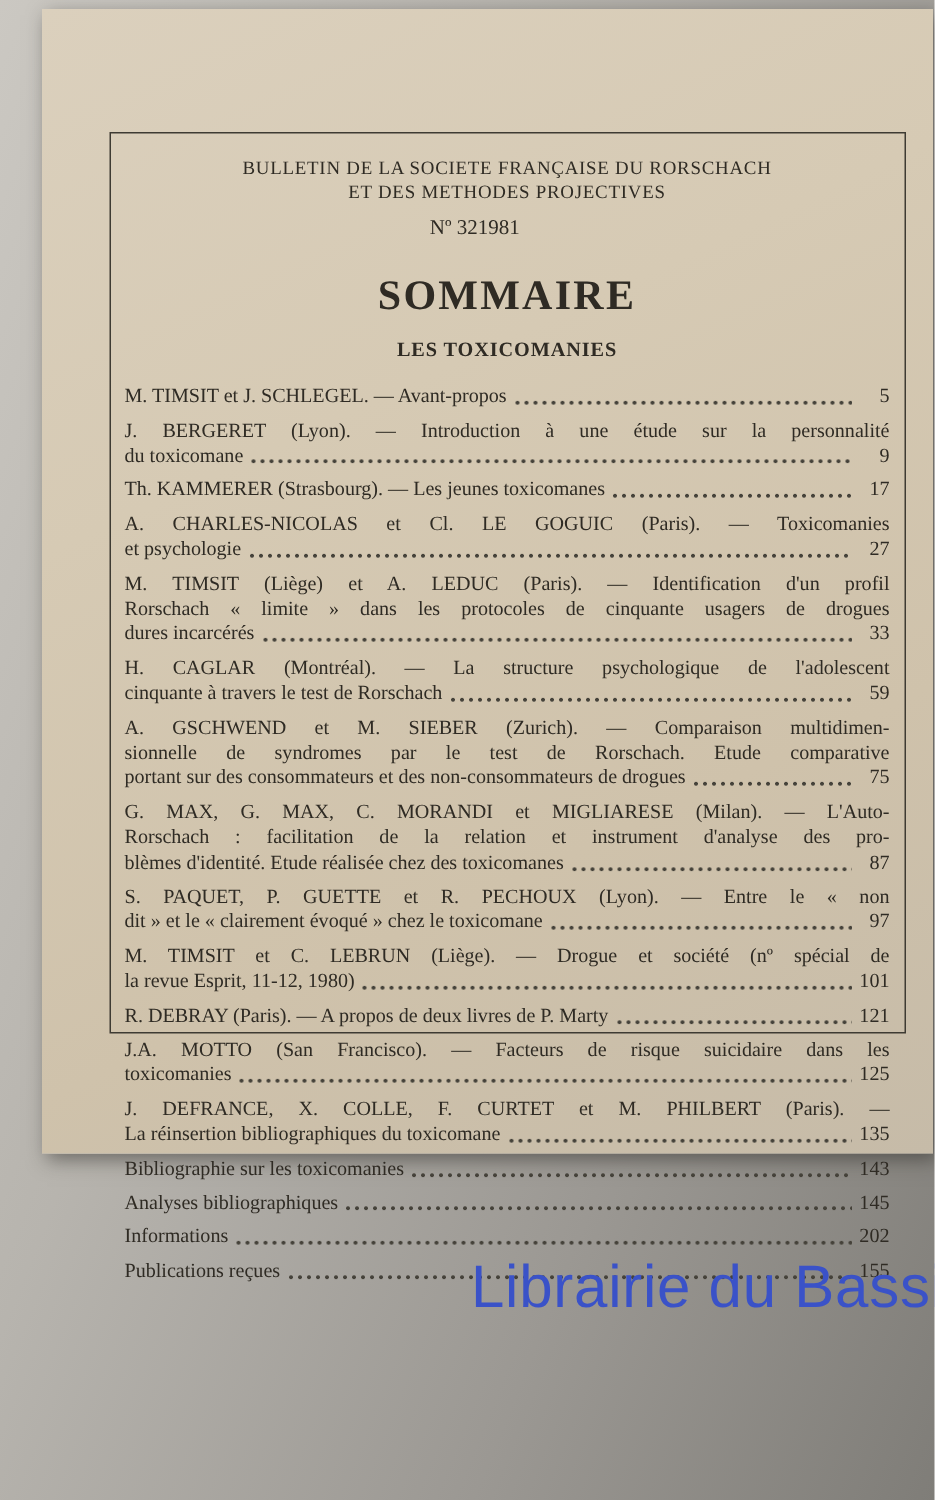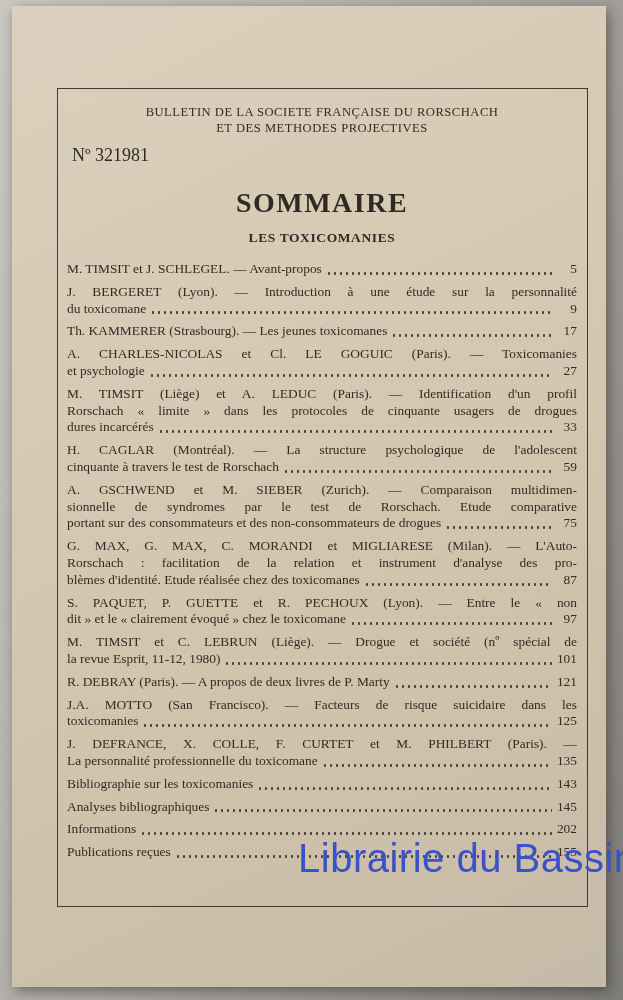--- a/index.html
+++ b/index.html
@@ -2,31 +2,31 @@
 <html><head>
 <meta charset="utf-8">
 <style>
   html, body { margin: 0; padding: 0; }
   body {
     width: 623px; height: 1000px; position: relative; overflow: hidden;
     background: linear-gradient(112deg, #cbc8c2 0%, #b7b4ae 35%, #9b9893 70%, #7f7d78 100%);
     font-family: "Liberation Serif", serif;
   }
   .paper {
-    position: absolute; left: 12px; top: 6px; width: 594px; height: 981px;
+    position: absolute; left: 28px; top: 6px; width: 594px; height: 763px;
     background: linear-gradient(155deg, #dbd0bd 0%, #d6cab4 35%, #cfc2ab 70%, #c6bba8 100%);
     box-shadow: 3px 4px 12px rgba(40,38,34,0.5);
   }
   .frame {
     position: absolute; left: 45px; top: 82px; right: 18px; bottom: 80px;
     border: 1.5px solid #3e3b33; box-sizing: border-box;
     padding: 15px 10px 0 9px; color: #2f2b24;
   }
   .journal-title { text-align: center; font-size: 12.6px; letter-spacing: 0.5px; line-height: 16px; }
-  .issue-row { display: flex; justify-content: flex-start; margin-top: 9px; padding-left: 5px; padding-right: 48px; font-size: 18px; }
+  .issue-row { display: flex; justify-content: center; margin-top: 9px; padding-left: 5px; padding-right: 48px; font-size: 14px; }
   .sommaire { text-align: center; font-weight: bold; font-size: 28px; letter-spacing: 1.5px; margin-top: 24px; line-height: 26px; }
   .section { text-align: center; font-weight: bold; font-size: 13.5px; letter-spacing: 0.6px; margin-top: 13px; line-height: 18px; }
   .toc { margin-top: 14px; font-size: 13.4px; line-height: 16.8px; }
   .entry { margin-bottom: 6px; }
   .line { text-align: justify; text-align-last: justify; }
   .lastline { display: flex; align-items: baseline; }
   .ltext { flex: 0 1 auto; }
   .leader {
     flex: 1 1 auto; align-self: flex-end; height: 5px; min-width: 4px;
     margin: 0 3px 2px 5px;
@@ -163,21 +163,21 @@
         <div class="lastline">
           <span class="ltext">toxicomanies</span>
           <span class="leader"></span>
           <span class="pagenum">125</span>
         </div>
       </div>
 
       <div class="entry">
         <div class="line">J. DEFRANCE, X. COLLE, F. CURTET et M. PHILBERT (Paris). —</div>
         <div class="lastline">
-          <span class="ltext">La personnalité professionnelle du toxicomane</span>
+          <span class="ltext">La réinsertion bibliographiques du toxicomane</span>
           <span class="leader"></span>
           <span class="pagenum">135</span>
         </div>
       </div>
 
       <div class="entry">
         <div class="lastline">
           <span class="ltext">Bibliographie sur les toxicomanies</span>
           <span class="leader"></span>
           <span class="pagenum">143</span>

